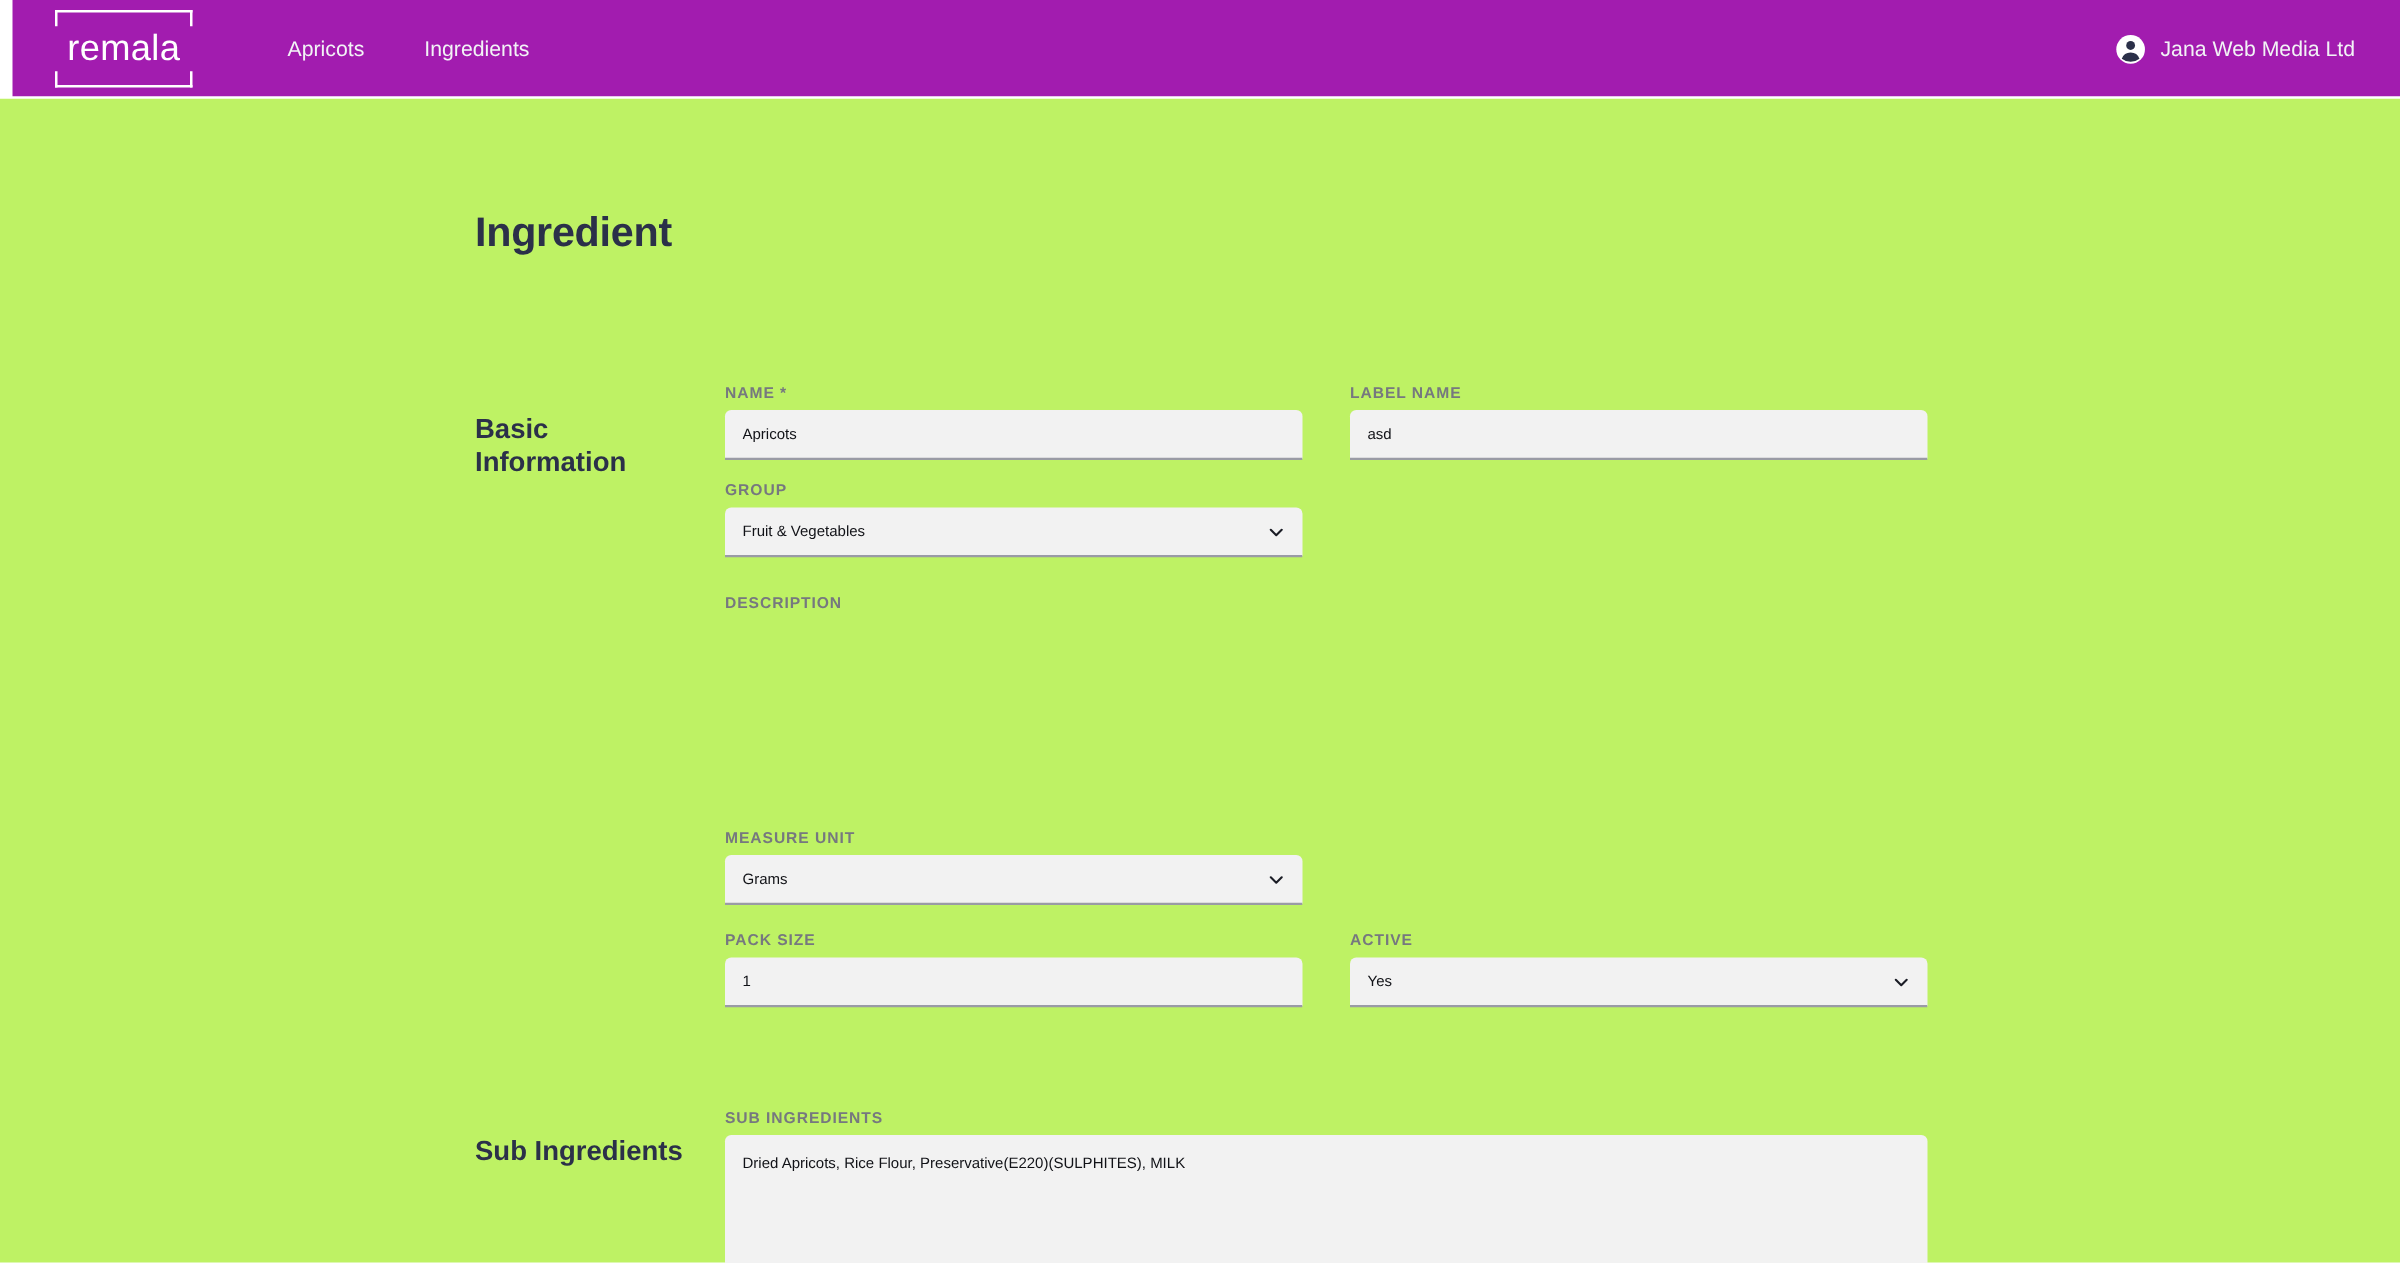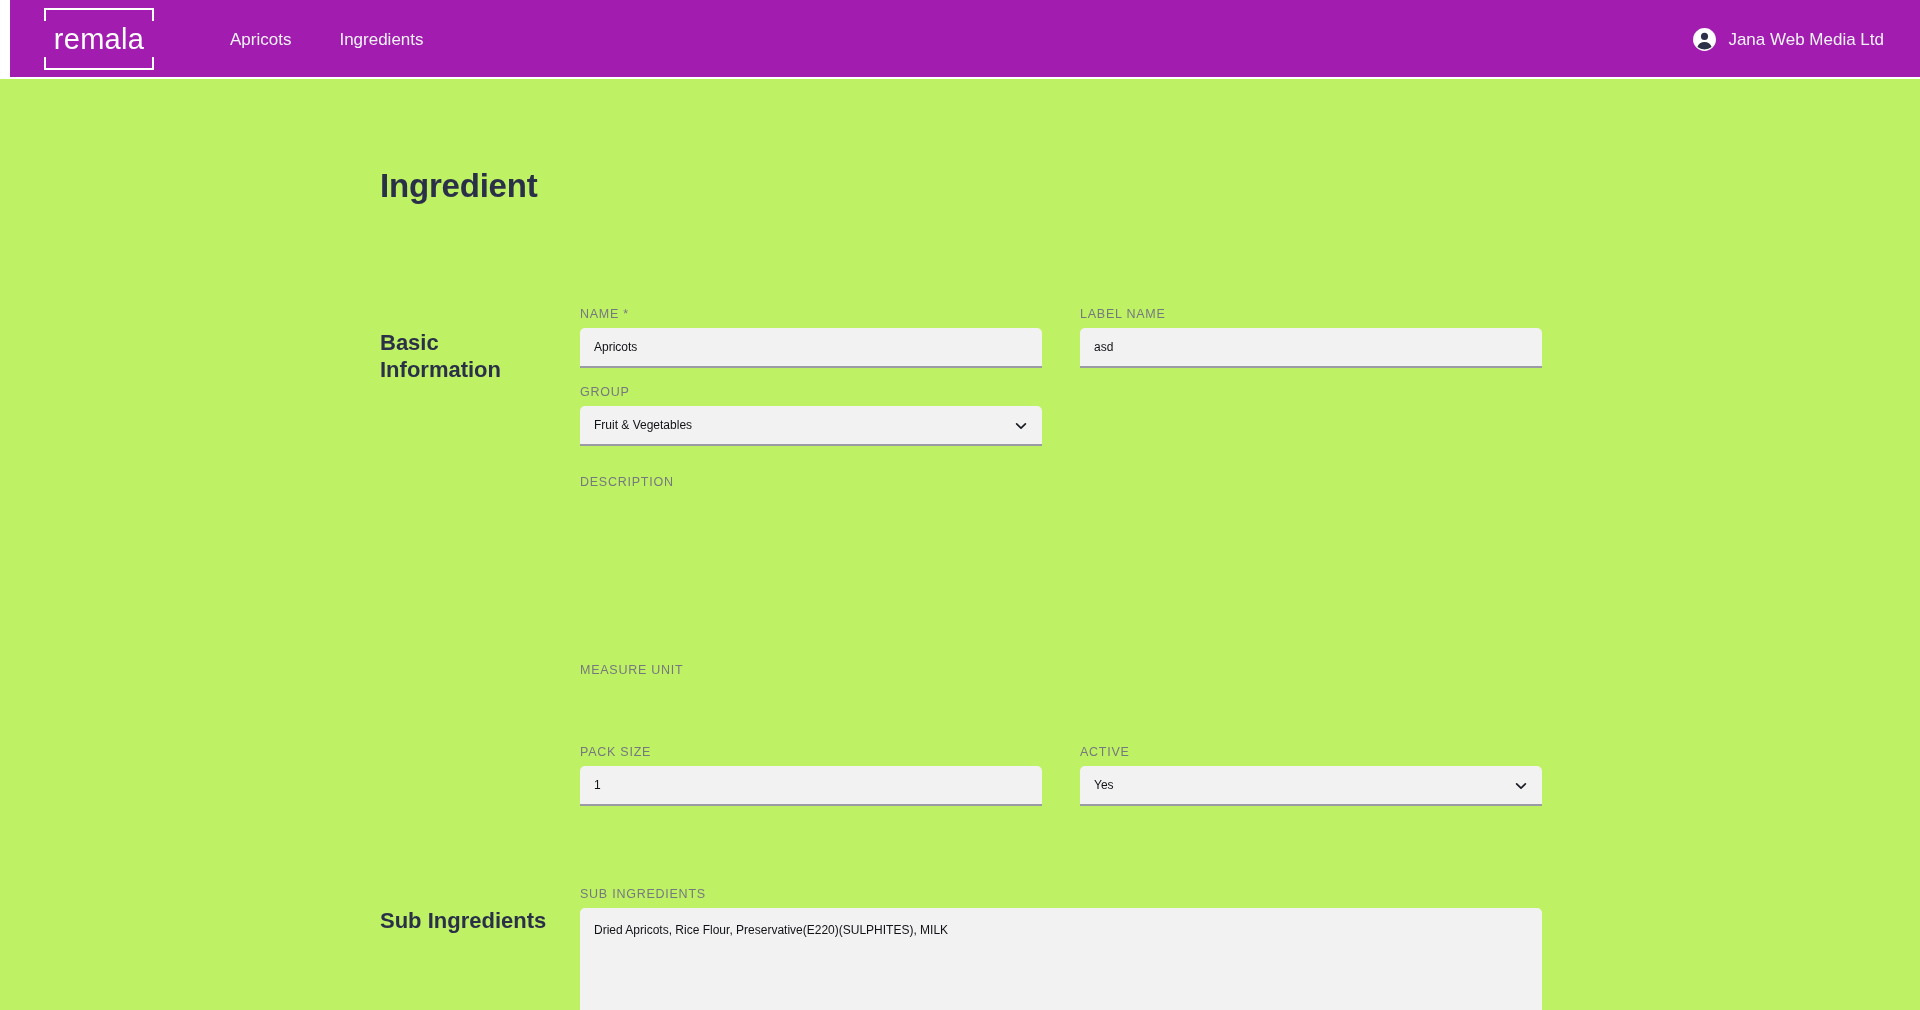--- a/index.html
+++ b/index.html
@@ -114,20 +114,21 @@
   
   .field { position: absolute; }
   .fl {
     display: block;
     font-size: 12.5px;
     letter-spacing: 0.75px;
     color: #76787f;
     text-transform: uppercase;
     margin-bottom: 7px;
     font-family: "Liberation Sans", sans-serif;
+    font-weight: bold;
   }
   .ctl {
     position: relative;
     width: 100%;
     background: #f2f2f2;
     border: none;
     border-bottom: 2px solid #9a9ba5;
     border-radius: 5px 5px 0 0;
     font-size: 12px;
     color: #111217;
@@ -226,20 +227,26 @@
       </svg>
     </div>
   </div>
 
   <div class="field" id="f-desc">
     <label class="fl">DESCRIPTION</label>
   </div>
 
   <div class="field" id="f-unit">
     <label class="fl">MEASURE UNIT</label>
+    <div style="position:relative;">
+      <div class="ctl select">Grams</div>
+      <svg class="chev" viewBox="0 0 16 16">
+        <path d="M3 5.5 L8 10.5 L13 5.5" fill="none" stroke="#1a1c25" stroke-width="1.9" stroke-linecap="round" stroke-linejoin="round"></path>
+      </svg>
+    </div>
   </div>
 
   <div class="field" id="f-pack">
     <label class="fl">PACK SIZE</label>
     <input class="ctl" type="text" value="1" style="">
   </div>
 
   <div class="field" id="f-active">
     <label class="fl">ACTIVE</label>
     <div style="position:relative;">

